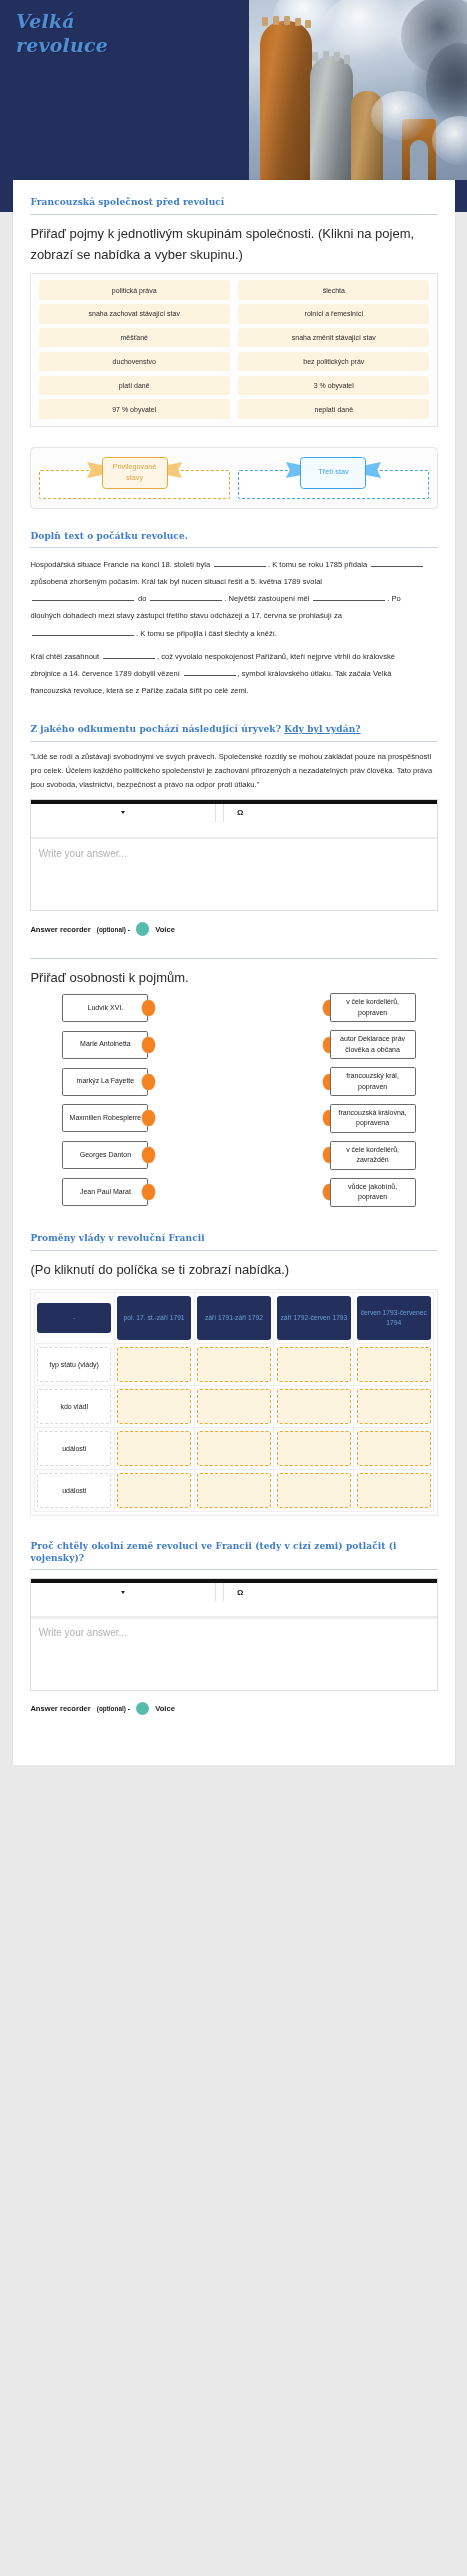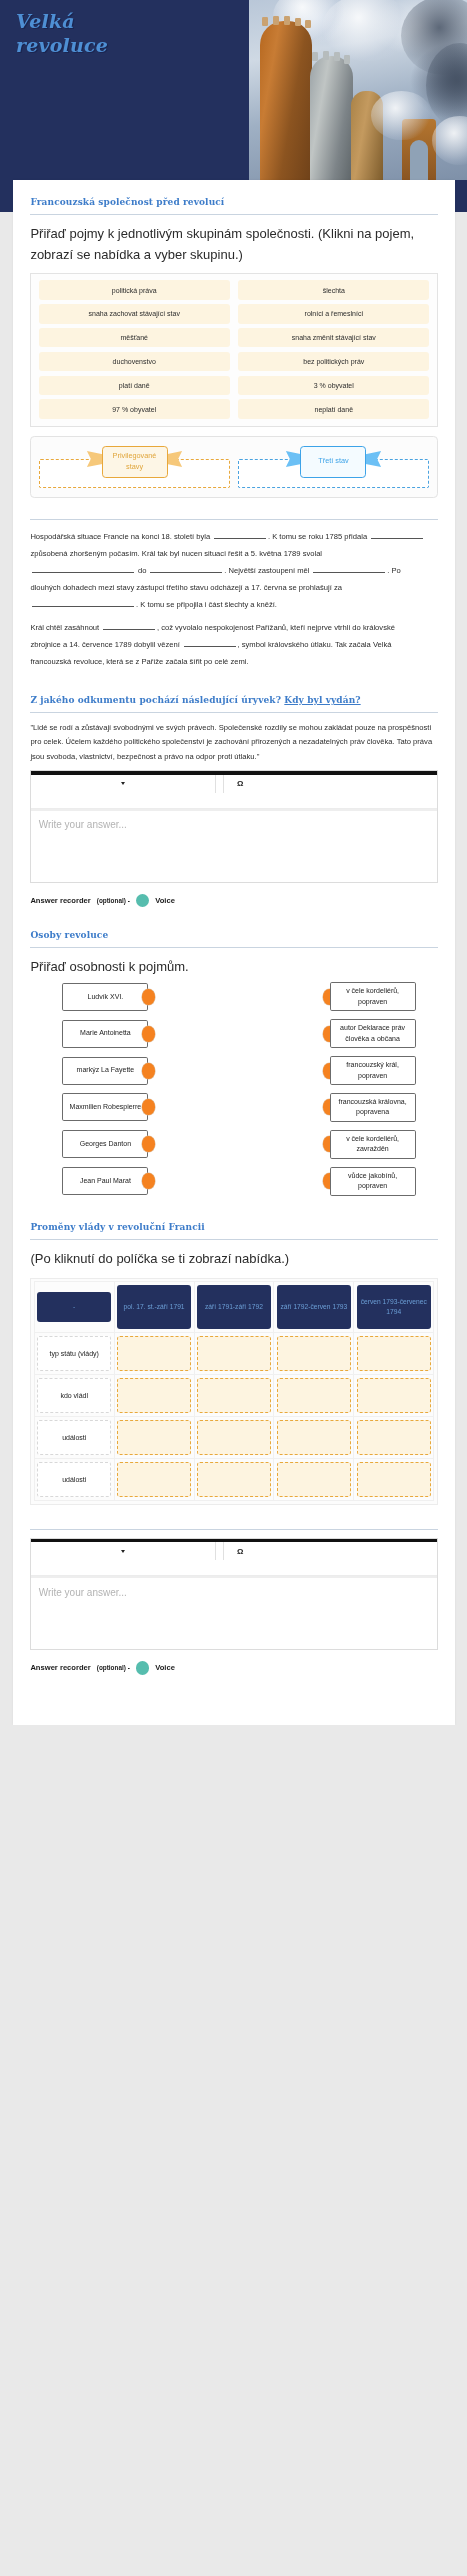--- a/index.html
+++ b/index.html
@@ -132,21 +132,21 @@
     display:flex; align-items:center; justify-content:center;
     font-size:7px;
     color:#2c2c2c;
     text-align:center;
     padding:0 3.7px;
     cursor:pointer;
   }
 
   
   .dropouter {
-    margin-top:9px;
+    margin-top:20px;
     border:0.6px solid #e3e3e3;
     border-radius:4.3px;
     background:#fcfcfc;
     padding:8.5px 7.3px 8.5px 7.3px;
     display:flex; gap:7.3px;
   }
   .dropcol { flex:1; position:relative; padding-top:13.4px; }
   .dropzone {
     height:29px;
     border:1.2px dashed #e8a83b;
@@ -397,20 +397,21 @@
             <div class="wing-l"></div>
             <div class="wing-r"></div>
             <div class="plate">Třetí stav</div>
           </div>
           <div class="dropzone blue"></div>
         </div>
       </div>
     </div>
 
     <div class="sec" style="padding-top:21px;">
+      <h2 class="sec-title">Doplň text o počátku revoluce.</h2>
       <div class="rule"></div>
 
       <div class="filltext">
         <p><span>Hospodářská situace Francie na konci 18. století byla </span><span class="blank b-md"></span><span>. K tomu se roku 1785 přidala </span><span class="blank b-md"></span><span> způsobená zhoršeným počasím. Král tak byl nucen situaci řešit a 5. května 1789 svolal </span><span class="blank b-xl"></span><span> do </span><span class="blank b-lg"></span><span>. Největší zastoupení měl </span><span class="blank b-lg"></span><span>. Po dlouhých dohadech mezi stavy zástupci třetího stavu odcházejí a 17. června se prohlašují za </span><span class="blank b-xl"></span><span>. K tomu se připojila i část šlechty a kněží.</span></p>
 
         <p><span>Král chtěl zasáhnout </span><span class="blank b-md"></span><span>, což vyvolalo nespokojenost Pařížanů, kteří nejprve vtrhli do královské zbrojnice a 14. července 1789 dobylil vězení </span><span class="blank b-md"></span><span>, symbol královského útlaku. Tak začala Velká francouzská revoluce, která se z Paříže začala šířit po celé zemi.</span></p>
       </div>
     </div>
 
     <div class="sec" style="padding-top:18px;">
@@ -436,21 +437,20 @@
 
       <div class="recorder">
         <span class="label-strong">Answer recorder</span>
         <span class="label-opt">(optional) -</span>
         <span class="mic-dot"></span>
         <span class="voice">Voice</span>
       </div>
     </div>
 
     <div class="sec" style="padding-top:22px;">
-      <h2 class="sec-title">Osoby revoluce</h2>
       <div class="rule"></div>
       <p class="prompt small">Přiřaď osobnosti k pojmům.</p>
 
       <div class="pairs">
 
         <div class="pairrow">
           <div class="pairbox left">Ludvík XVI.</div>
           <span class="knob onleft"></span>
           <div class="rightgroup">
             <span class="knob onright"></span>
@@ -605,20 +605,21 @@
               <td>
                   <div class="slot"></div>
                 </td>
             </tr>
           </tbody>
         </table>
       </div>
     </div>
 
     <div class="sec" style="padding-top:24px;">
+      <h2 class="sec-title">Proč chtěly okolní země revoluci ve Francii (tedy v cizí zemi) potlačit (i vojensky)?</h2>
       <div class="rule"></div>
 
       <div class="editor">
         <div class="editor-topbar"></div>
         <div class="editor-toolbar">
           <div class="tb-cell tb-select">
             <span class="caret"></span>
           </div>
           <div class="tb-div"></div>
           <div class="tb-cell" style="width:7.3px;"></div>

